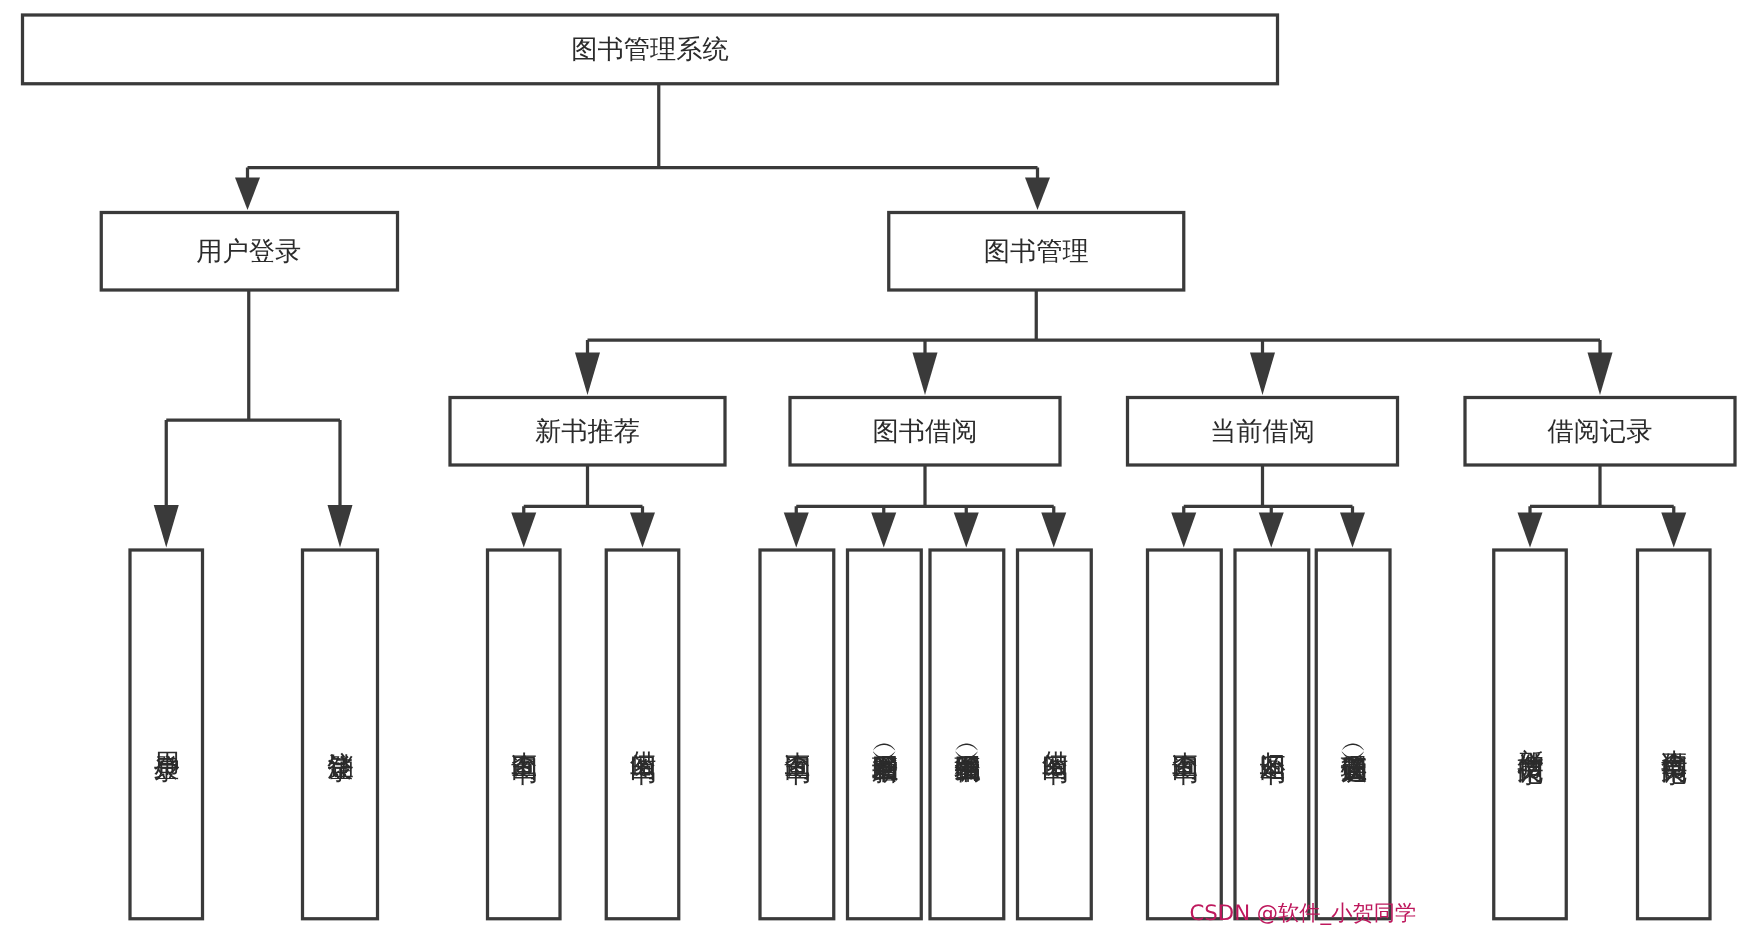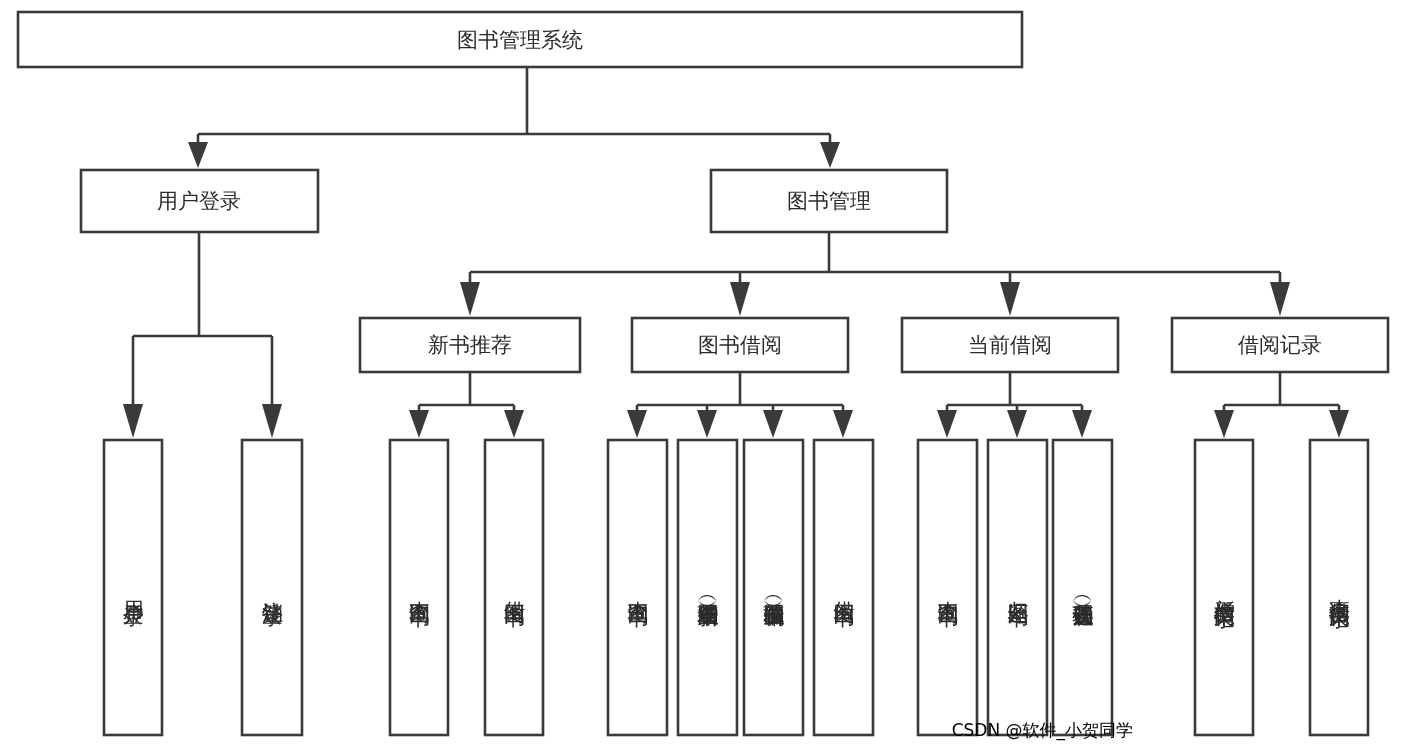--- a/index.html
+++ b/index.html
@@ -63,21 +63,21 @@
     justify-content: center;
     white-space: nowrap;
     pointer-events: none;
   }
   .watermark {
     position: absolute;
     right: 10px;
     bottom: 5px;
     font-family: "DejaVu Sans", "Liberation Sans", sans-serif;
     font-size: 17px;
-    color: #000000;
+    color: #be185d;
     white-space: nowrap;
   }
 </style>
 </head>
 <body>
 
 <div id="diagram-root">
 
   <svg class="diagram-svg" viewBox="0 0 1405 747">
     <defs>

